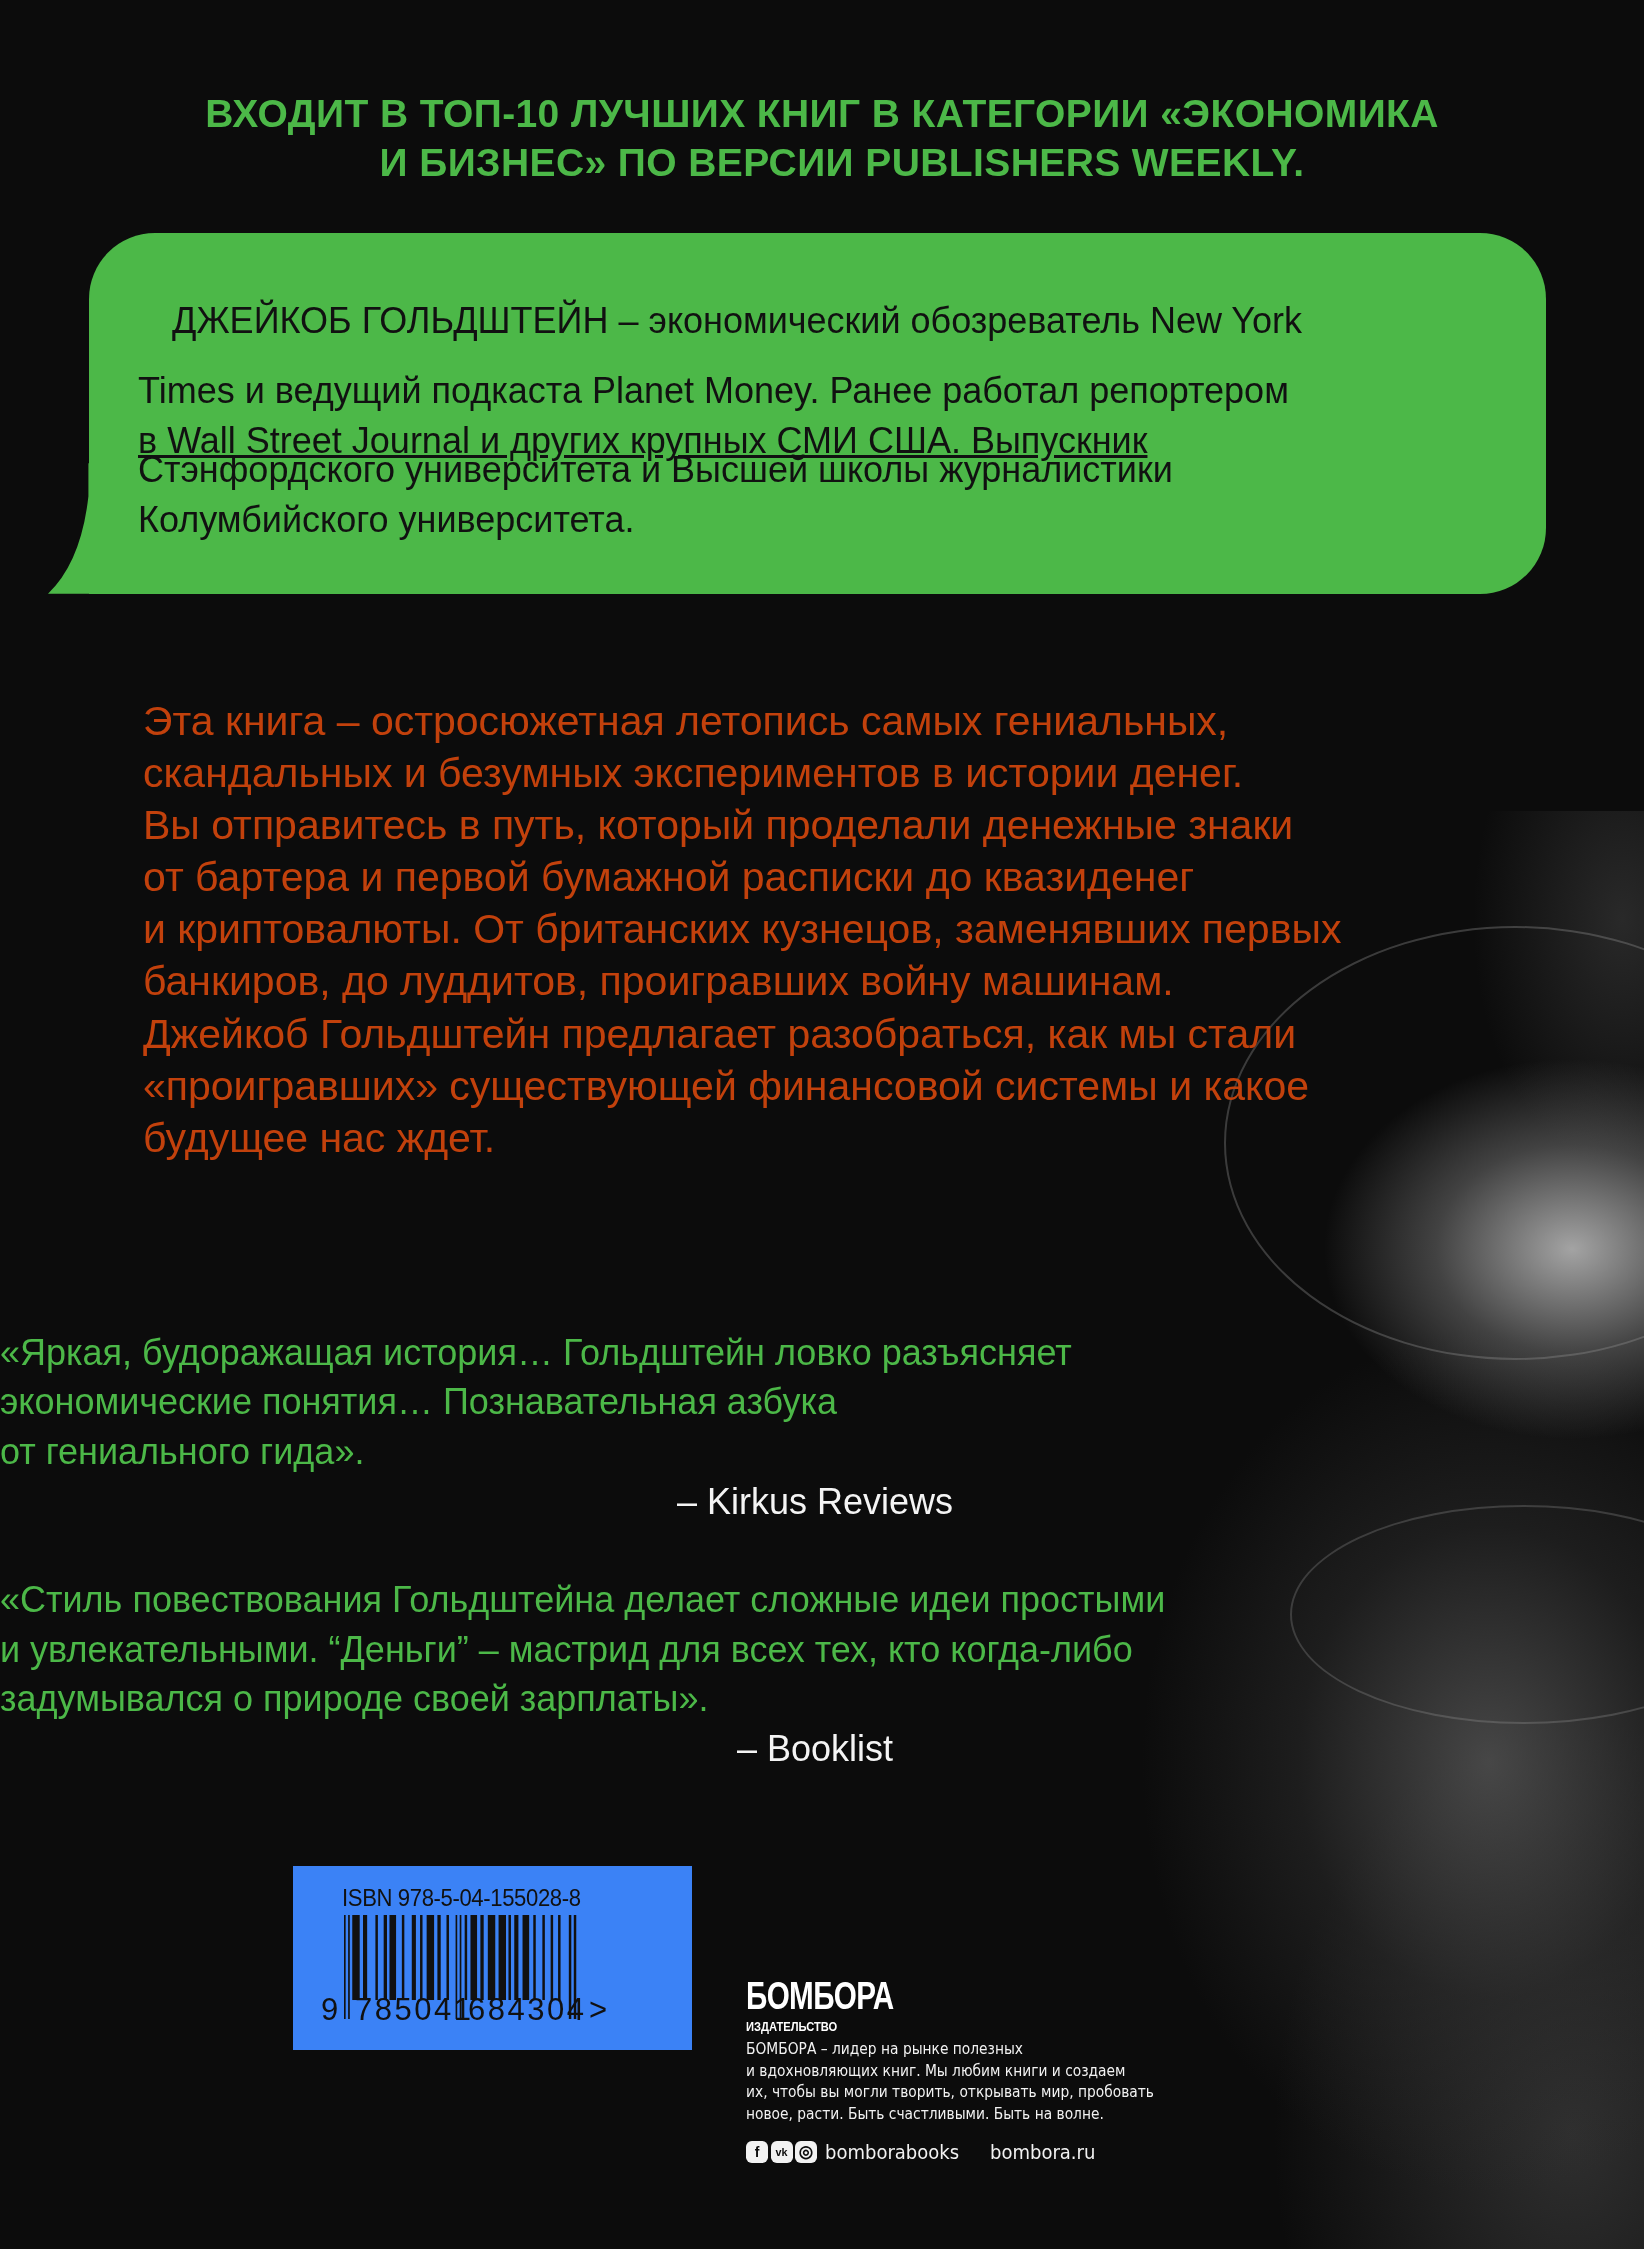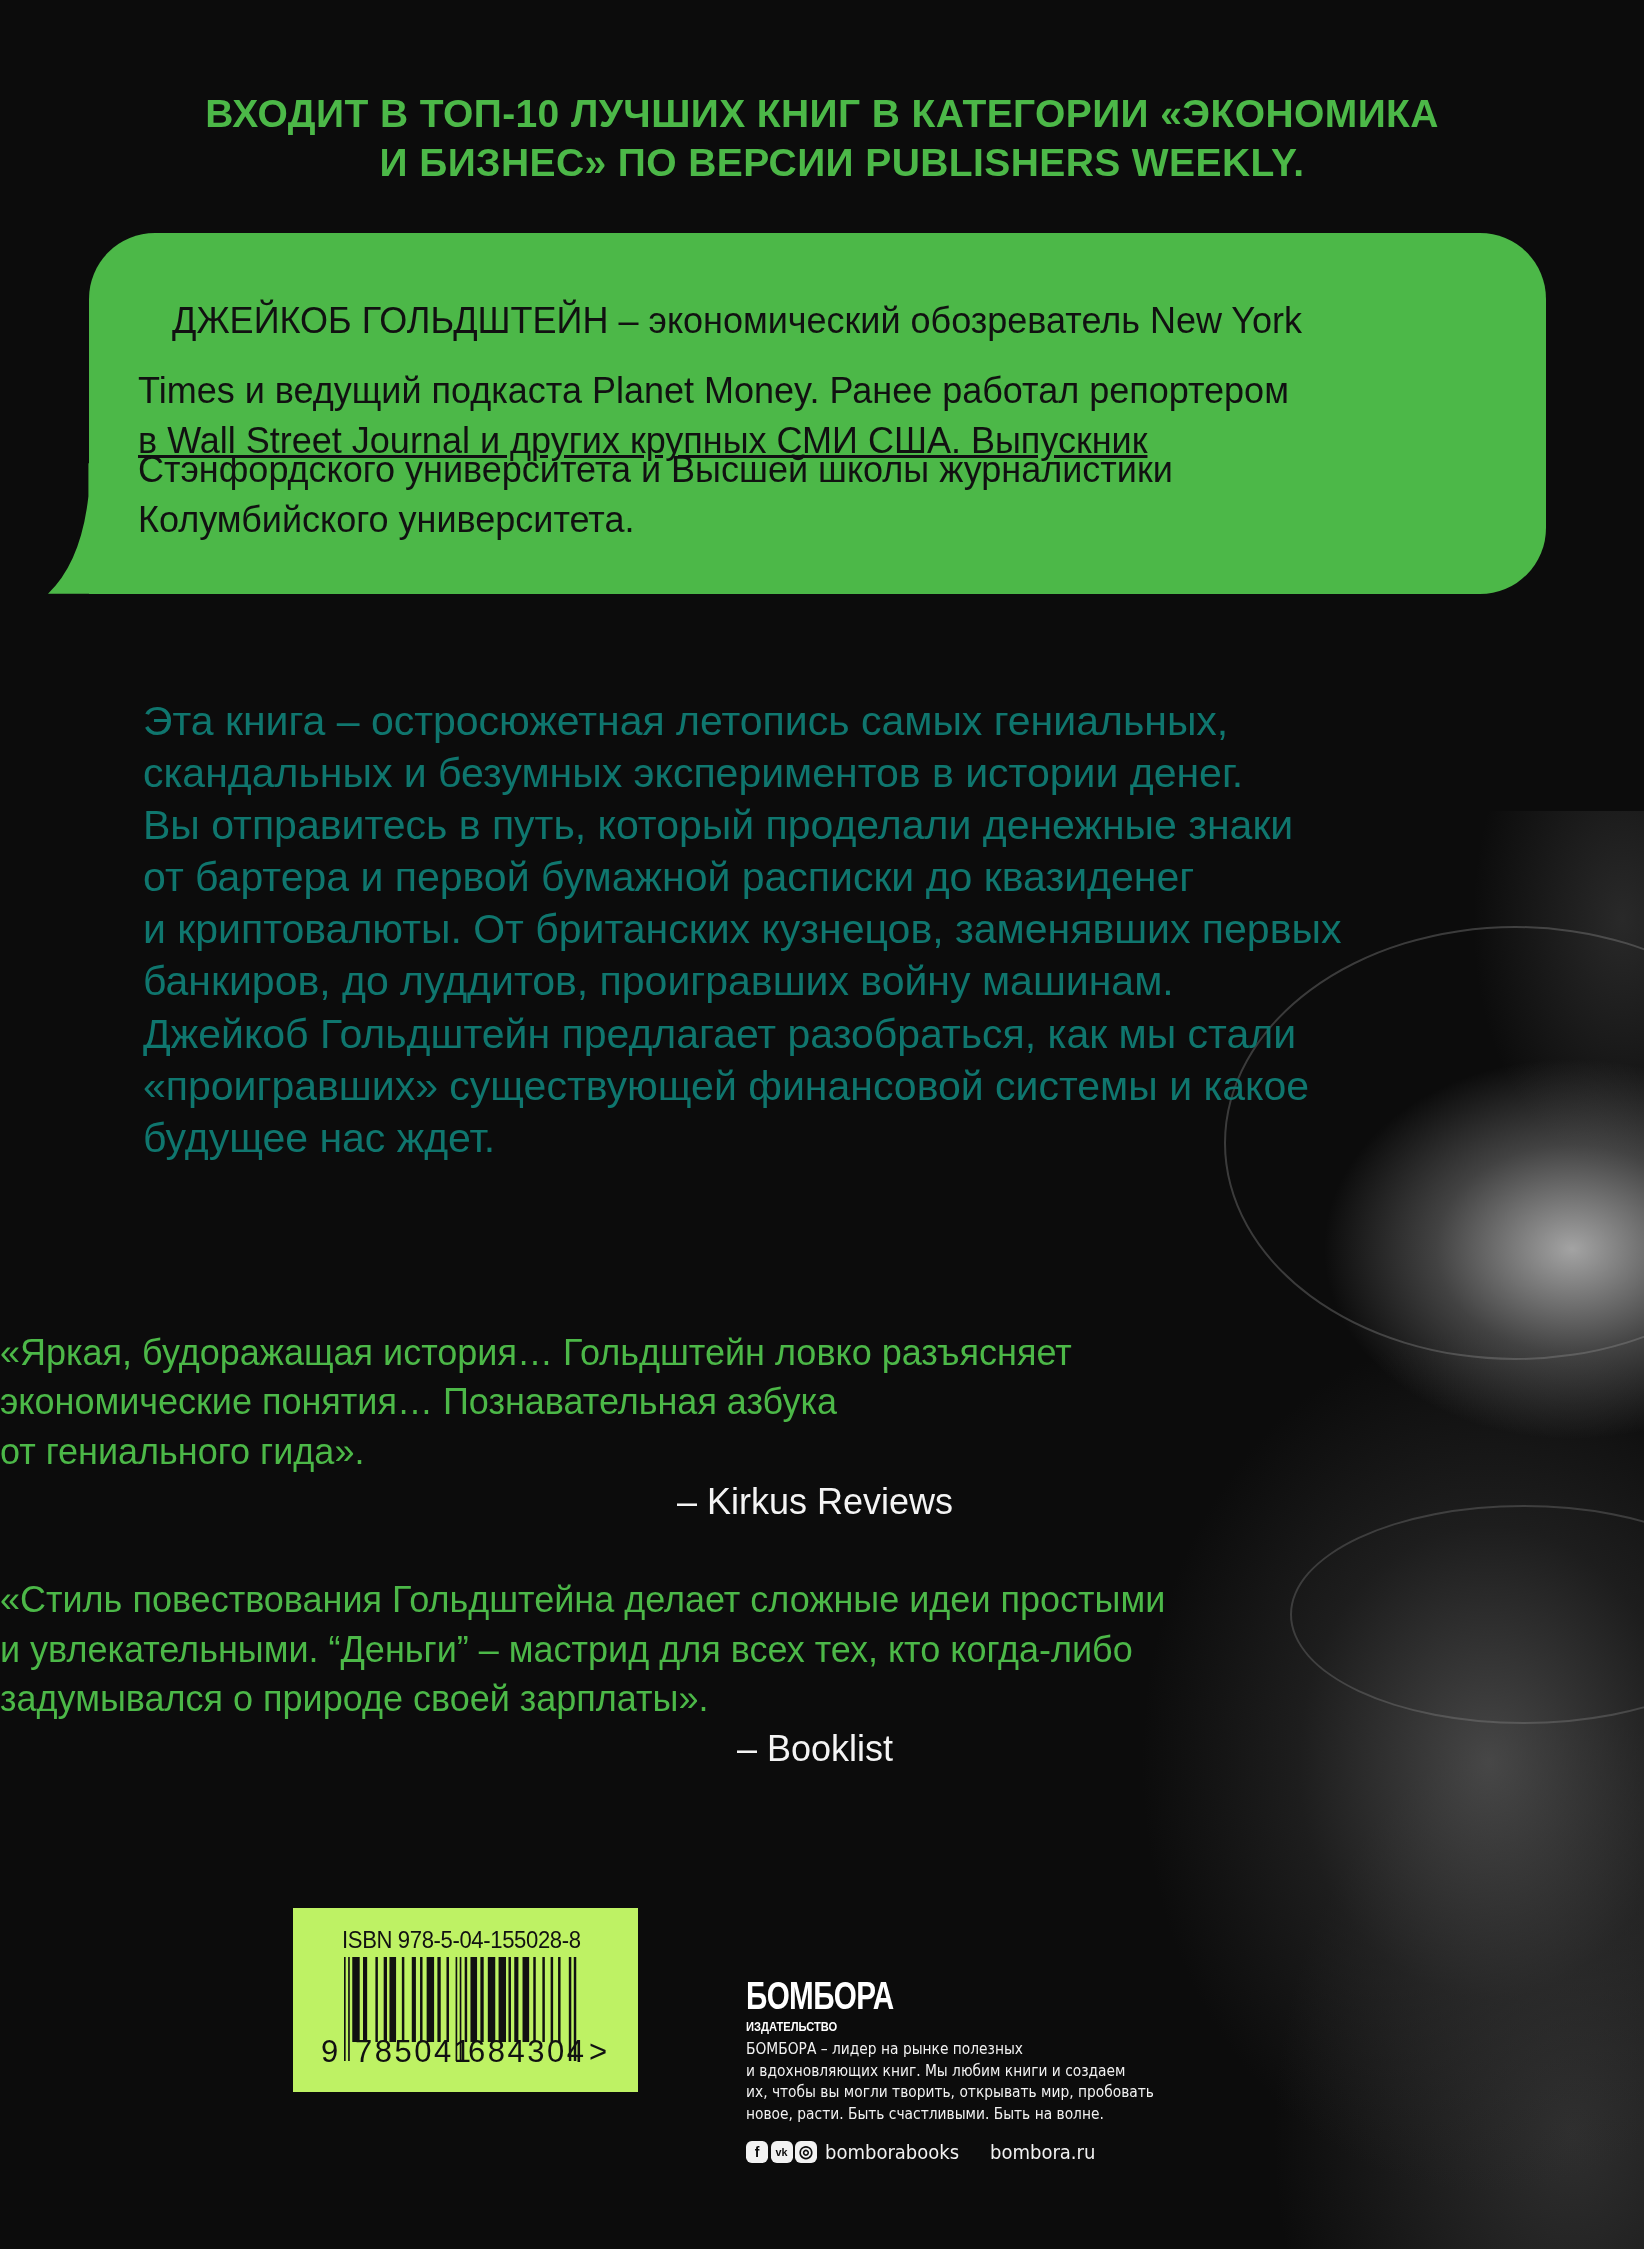--- a/index.html
+++ b/index.html
@@ -9,24 +9,24 @@
       radial-gradient(ellipse 248px 190px at 579px 438px, rgba(190,190,190,0.85), rgba(120,120,120,0.5) 55%, rgba(12,12,12,0) 100%),
       radial-gradient(ellipse 347px 430px at 496px 951px, rgba(90,90,90,0.75), rgba(50,50,50,0.45) 55%, rgba(12,12,12,0) 100%),
       radial-gradient(ellipse 149px 248px at 629px 108px, rgba(70,70,70,0.5), rgba(12,12,12,0) 100%),
       radial-gradient(ellipse 298px 414px at 579px 1323px, rgba(70,70,70,0.6), rgba(12,12,12,0) 100%);
   }
   .fold { position:absolute; border-radius:50%; border:2.5px solid rgba(150,150,150,0.35); pointer-events:none; }
   .headline { position:absolute; left:0; width:1644px; text-align:center; color:#4cb848; font-family:"Liberation Sans", sans-serif; font-weight:bold; font-size:39px; line-height:50px; letter-spacing:0.4px; }
   .bubble { position:absolute; left:89px; top:233px; width:1457px; height:361px; background:#4cb848; border-radius:66px 66px 66px 0; }
   .tail { position:absolute; left:48px; top:463px; width:99px; height:131px; pointer-events:none; }
   .bio-line { position:absolute; left:138px; color:#111; font-family:"Liberation Sans", sans-serif; font-size:36px; line-height:50px; white-space:nowrap; }
-  .main-line { position:absolute; left:143px; color:#0f766e; font-family:"Liberation Sans", sans-serif; font-size:41px; line-height:52px; white-space:nowrap; }
+  .main-line { position:absolute; left:143px; color:#c2410c; font-family:"Liberation Sans", sans-serif; font-size:41px; line-height:52px; white-space:nowrap; }
   .quote-line { position:absolute; left:0; width:1630px; color:#4cb848; font-family:"Liberation Sans", sans-serif; font-size:36px; line-height:50px; white-space:nowrap; }
   .attr-line { position:absolute; left:0; width:1630px; text-align:center; color:#f4f4f4; font-family:"Liberation Sans", sans-serif; font-size:36px; line-height:50px; }
-  .barcode-box { position:absolute; left:293px; top:1908px; width:345px; height:184px; background:#bef264; }
+  .barcode-box { position:absolute; left:293px; top:1866px; width:399px; height:184px; background:#3b82f6; }
   .isbn-text { position:absolute; left:49px; top:18px; font-family:"Liberation Sans", sans-serif; font-size:24px; color:#111; letter-spacing:-0.4px; white-space:nowrap; transform:scaleX(0.92); transform-origin:left; }
   .bars { position:absolute; left:51px; top:49px; width:243px; height:104px; }
   .digits { position:absolute; top:126px; font-family:"Liberation Sans", sans-serif; font-size:31px; color:#111; white-space:nowrap; letter-spacing:2.5px; }
   .pub { position:absolute; left:746px; top:1977px; color:#fff; }
   .pub-logo { position:absolute; left:0; top:0; font-family:"Liberation Sans", sans-serif; font-weight:bold; font-size:38px; line-height:38px; transform:scaleX(0.78); transform-origin:left; letter-spacing:-0.8px; white-space:nowrap; }
   .pub-sub { position:absolute; left:0; top:43px; font-family:"Liberation Sans", sans-serif; font-weight:bold; font-size:12.4px; transform:scaleX(0.9); transform-origin:left; white-space:nowrap; }
   .pub-desc { position:absolute; left:0; font-family:"DejaVu Sans", sans-serif; font-size:15.7px; line-height:21.5px; white-space:nowrap; transform:scaleX(0.88); transform-origin:left; color:#f2f2f2; }
   .social { position:absolute; left:0; top:163px; height:23px; display:flex; align-items:center; }
   .soc-icon { width:22px; height:22px; background:#f2f2f2; border-radius:5.8px; margin-right:2.5px; color:#0c0c0c; font-family:"Liberation Sans", sans-serif; font-weight:bold; font-size:14px; display:flex; align-items:center; justify-content:center; }
   .soc-text { font-family:"DejaVu Sans", sans-serif; font-size:20px; color:#f2f2f2; white-space:nowrap; transform:scaleX(0.9); transform-origin:left; }

